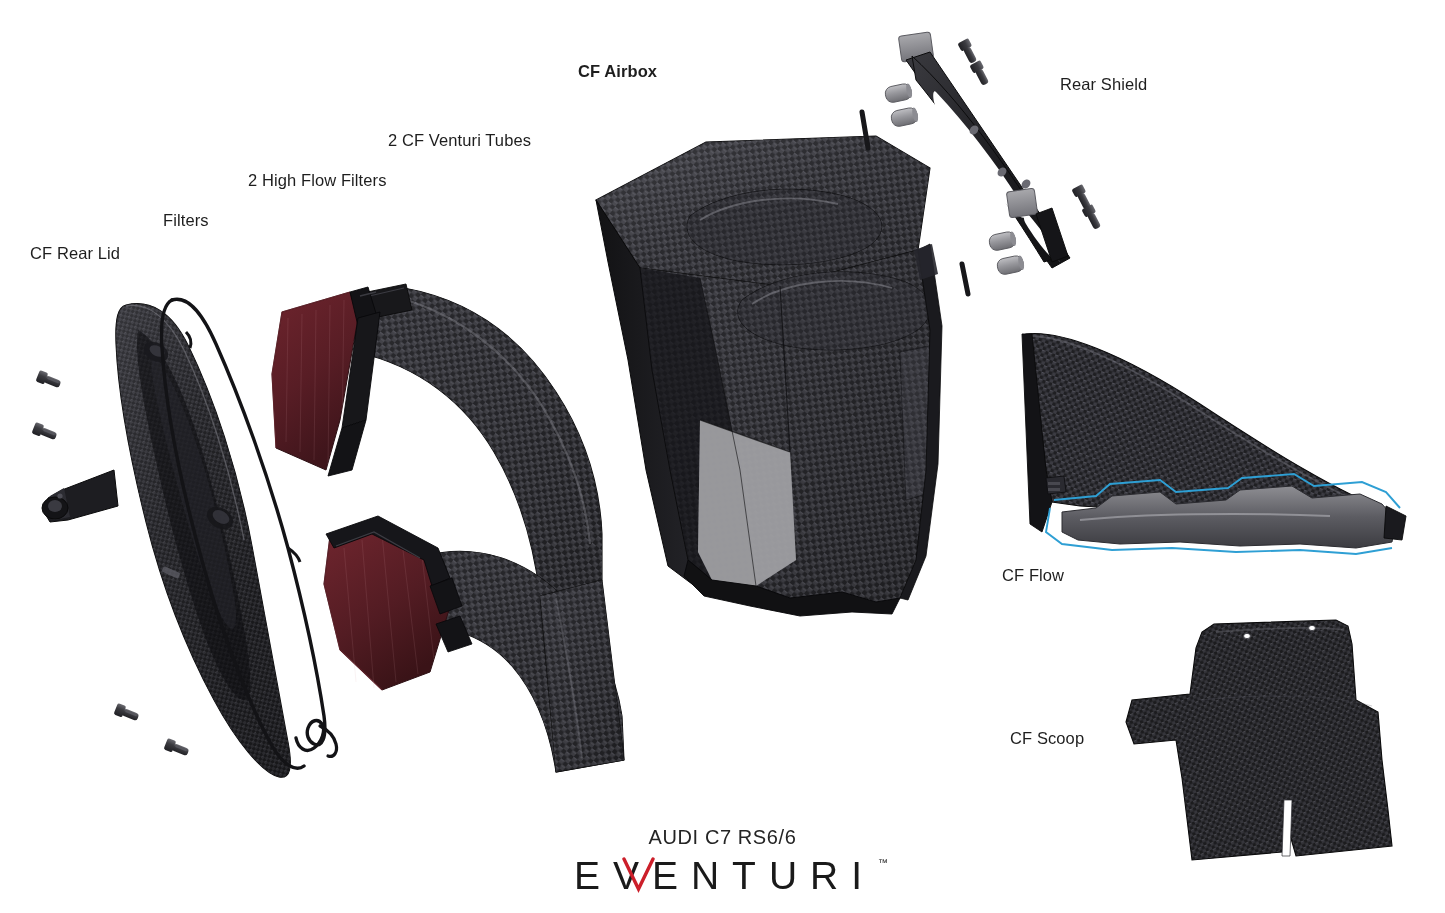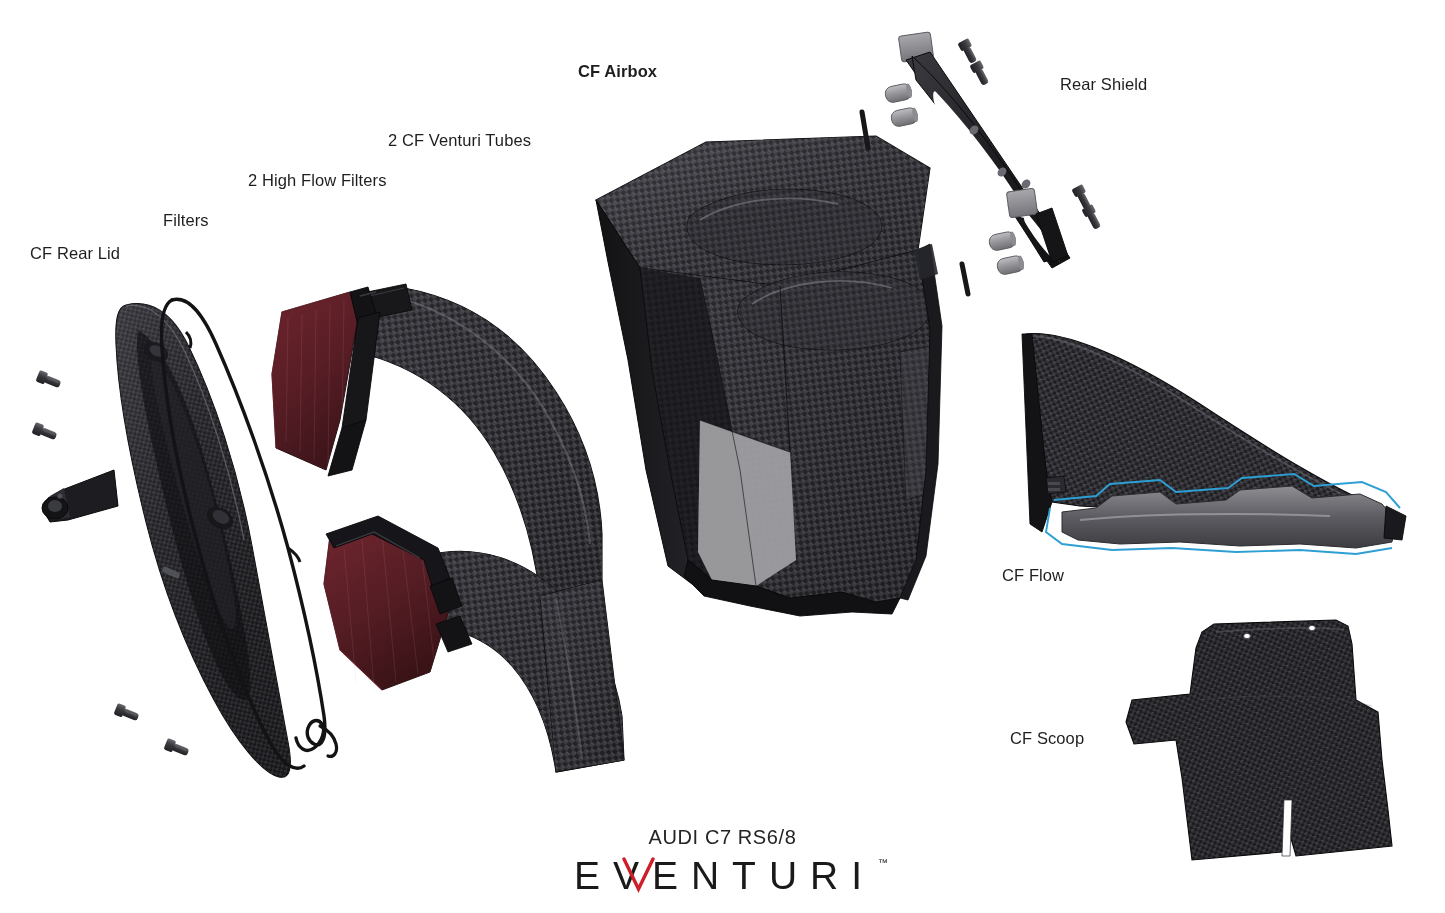--- a/index.html
+++ b/index.html
@@ -472,21 +472,21 @@
   <div class="label" style="left:30px;  top:245px;">CF Rear Lid</div>
   <div class="label" style="left:163px; top:212px;">Filters</div>
   <div class="label" style="left:248px; top:172px;">2 High Flow Filters</div>
   <div class="label" style="left:388px; top:132px;">2 CF Venturi Tubes</div>
   <div class="label" style="left:578px; top:63px;font-weight:bold;">CF Airbox</div>
   <div class="label" style="left:1060px;top:76px;">Rear Shield</div>
   <div class="label" style="left:1002px;top:567px;">CF Flow</div>
   <div class="label" style="left:1002px;top:730px;margin-left:8px;">CF Scoop</div>
 
   <div id="footer">
-    <div id="model-text">AUDI C7 RS6/8</div>
+    <div id="model-text">AUDI C7 RS6/6</div>
     <div id="brand-wrap">
       <div id="brand-text">EVENTURI</div>
       <svg id="brand-v" viewBox="0 0 33 36">
         <path d="M2,2 L16.5,32 L31,2" fill="none" stroke="#cc1f2a" stroke-width="3.4" stroke-linecap="round" stroke-linejoin="miter"></path>
       </svg>
       <div id="brand-tm">™</div>
     </div>
   </div>
 
 </div>

